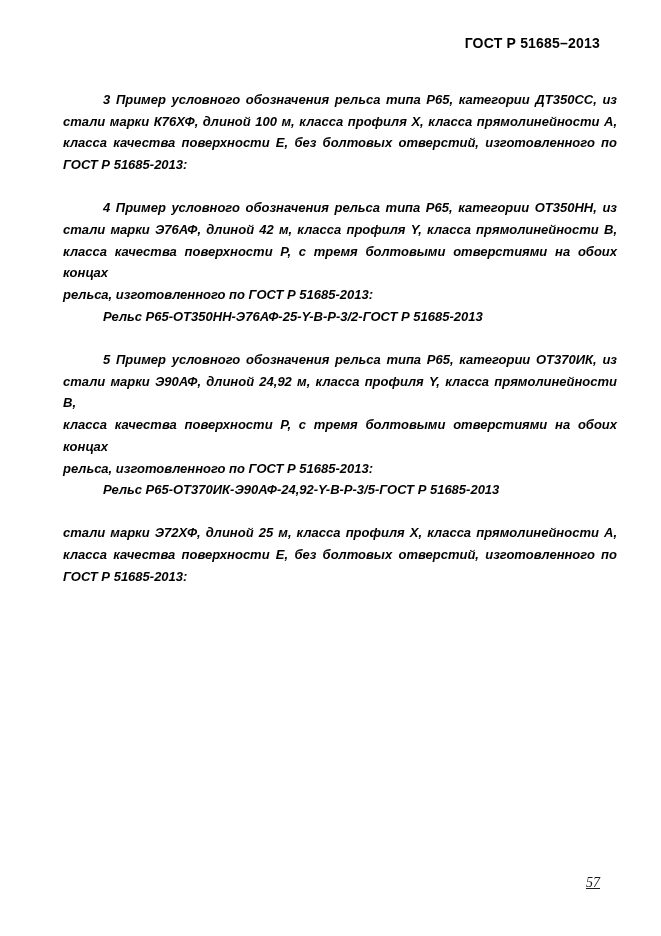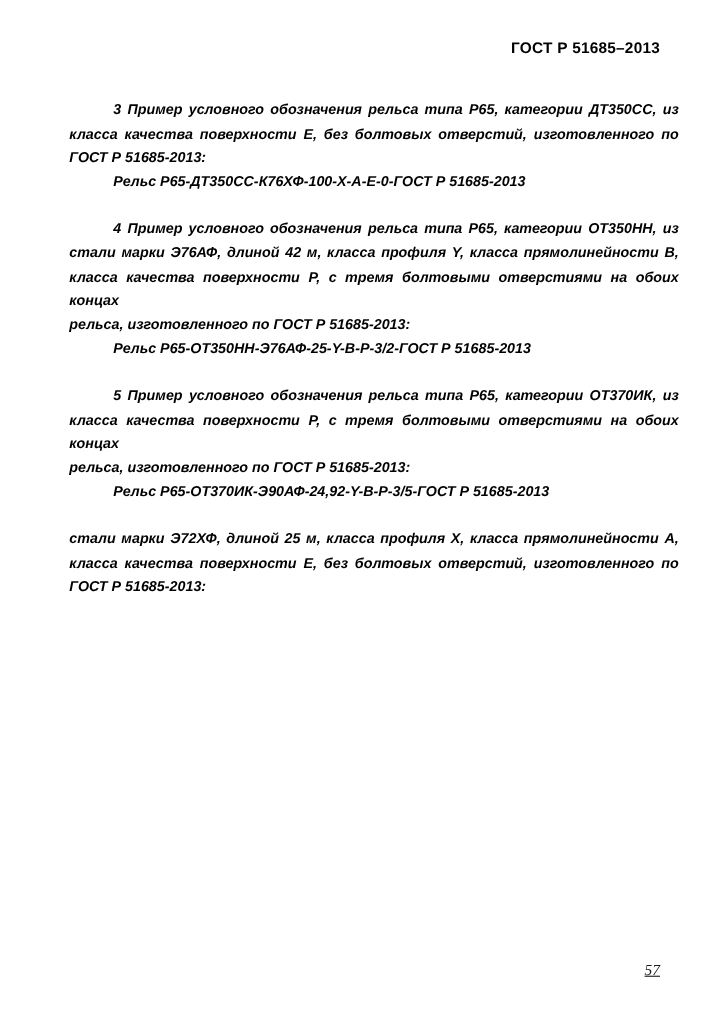--- a/index.html
+++ b/index.html
@@ -65,35 +65,36 @@
 <div class="page">
 
   <div class="header">
     <span>ГОСТ Р 51685–2013</span>
   </div>
 
   <main class="content">
 
     <section class="example">
       <div class="line fill indent">3 Пример условного обозначения рельса типа Р65, категории ДТ350СС, из</div>
+      <div class="line fill">стали марки К76ХФ, длиной 100 м, класса профиля X, класса прямолинейности А,</div>
       <div class="line fill">класса качества поверхности Е, без болтовых отверстий, изготовленного по</div>
       <div class="line">ГОСТ Р 51685-2013:</div>
-      <div class="designation">Рельс Р65-ДТ350СС-К76ХФ-100-X-А-Е-0-ГОСТ Р 51685-2013</div>
     </section>
 
     <section class="example">
       <div class="line fill indent">4 Пример условного обозначения рельса типа Р65, категории ОТ350НН, из</div>
       <div class="line fill">стали марки Э76АФ, длиной 42 м, класса профиля Y, класса прямолинейности В,</div>
       <div class="line fill">класса качества поверхности Р, с тремя болтовыми отверстиями на обоих концах</div>
       <div class="line">рельса, изготовленного по ГОСТ Р 51685-2013:</div>
       <div class="designation">Рельс Р65-ОТ350НН-Э76АФ-25-Y-В-Р-3/2-ГОСТ Р 51685-2013</div>
     </section>
 
     <section class="example">
       <div class="line fill indent">5 Пример условного обозначения рельса типа Р65, категории ОТ370ИК, из</div>
+      <div class="line fill">стали марки Э90АФ, длиной 24,92 м, класса профиля Y, класса прямолинейности В,</div>
       <div class="line fill">класса качества поверхности Р, с тремя болтовыми отверстиями на обоих концах</div>
       <div class="line">рельса, изготовленного по ГОСТ Р 51685-2013:</div>
       <div class="designation">Рельс Р65-ОТ370ИК-Э90АФ-24,92-Y-В-Р-3/5-ГОСТ Р 51685-2013</div>
     </section>
 
     <section class="example">
       <div class="line fill">стали марки Э72ХФ, длиной 25 м, класса профиля X, класса прямолинейности А,</div>
       <div class="line fill">класса качества поверхности Е, без болтовых отверстий, изготовленного по</div>
       <div class="line">ГОСТ Р 51685-2013:</div>
     </section>

